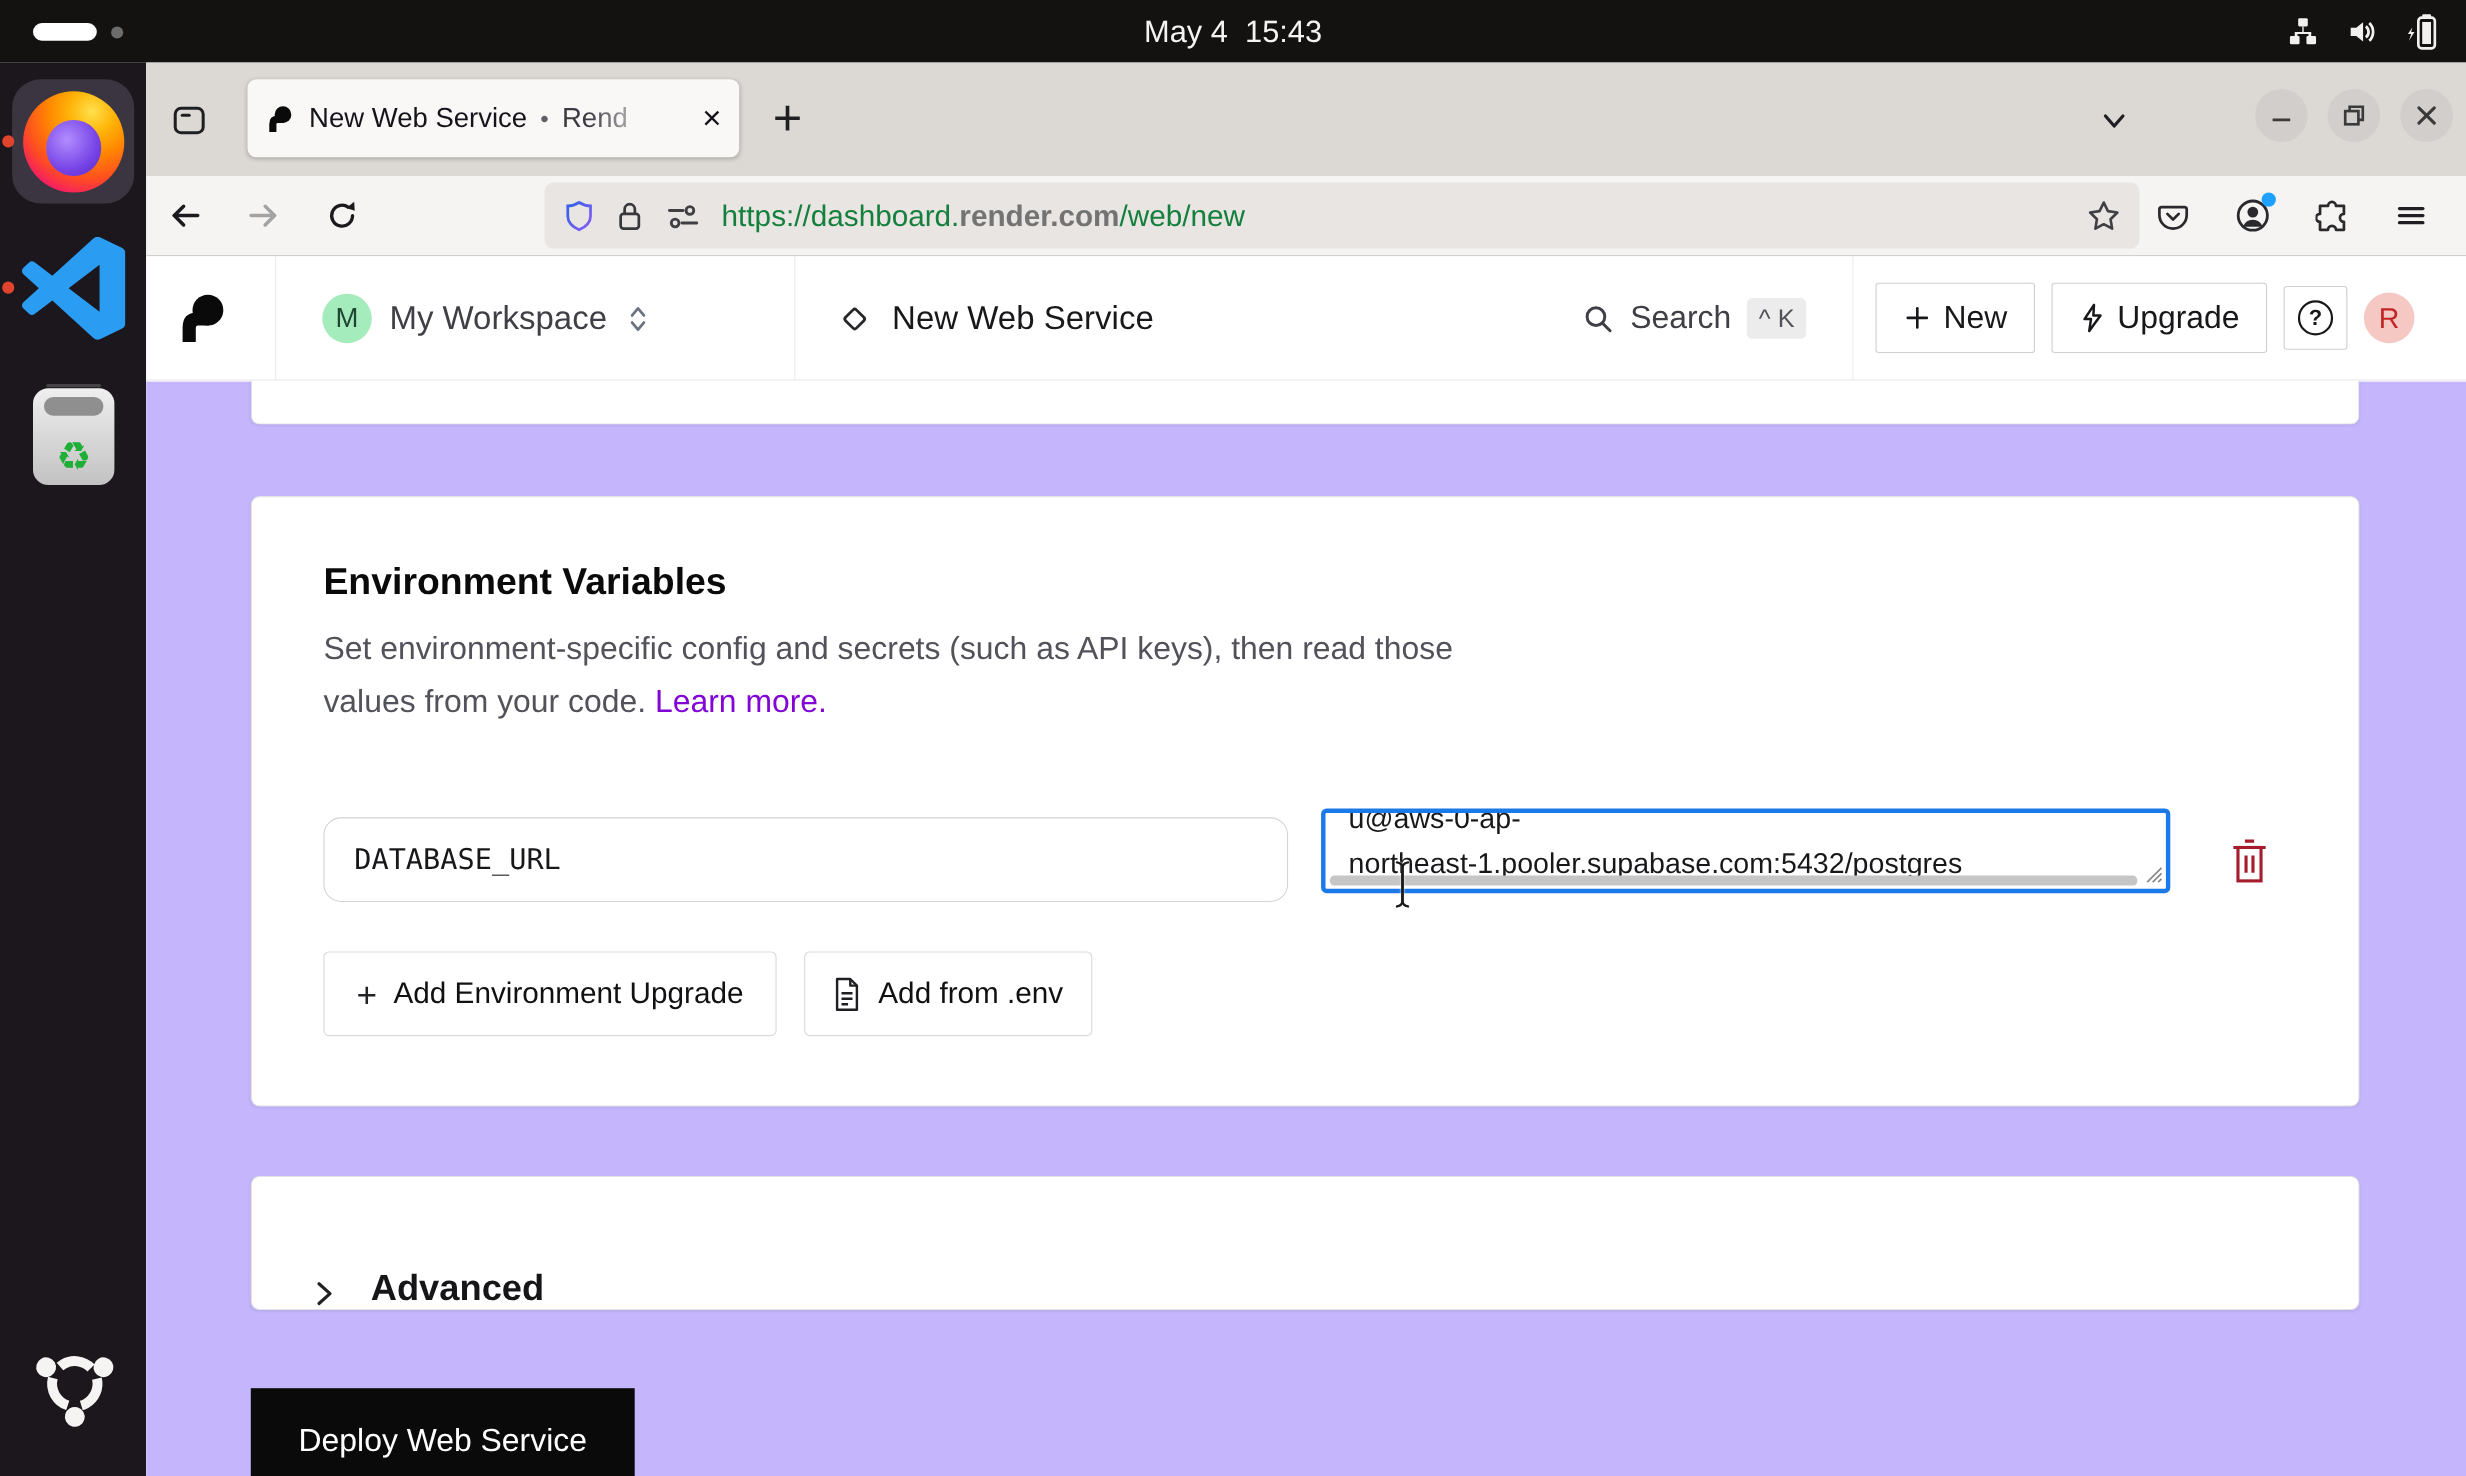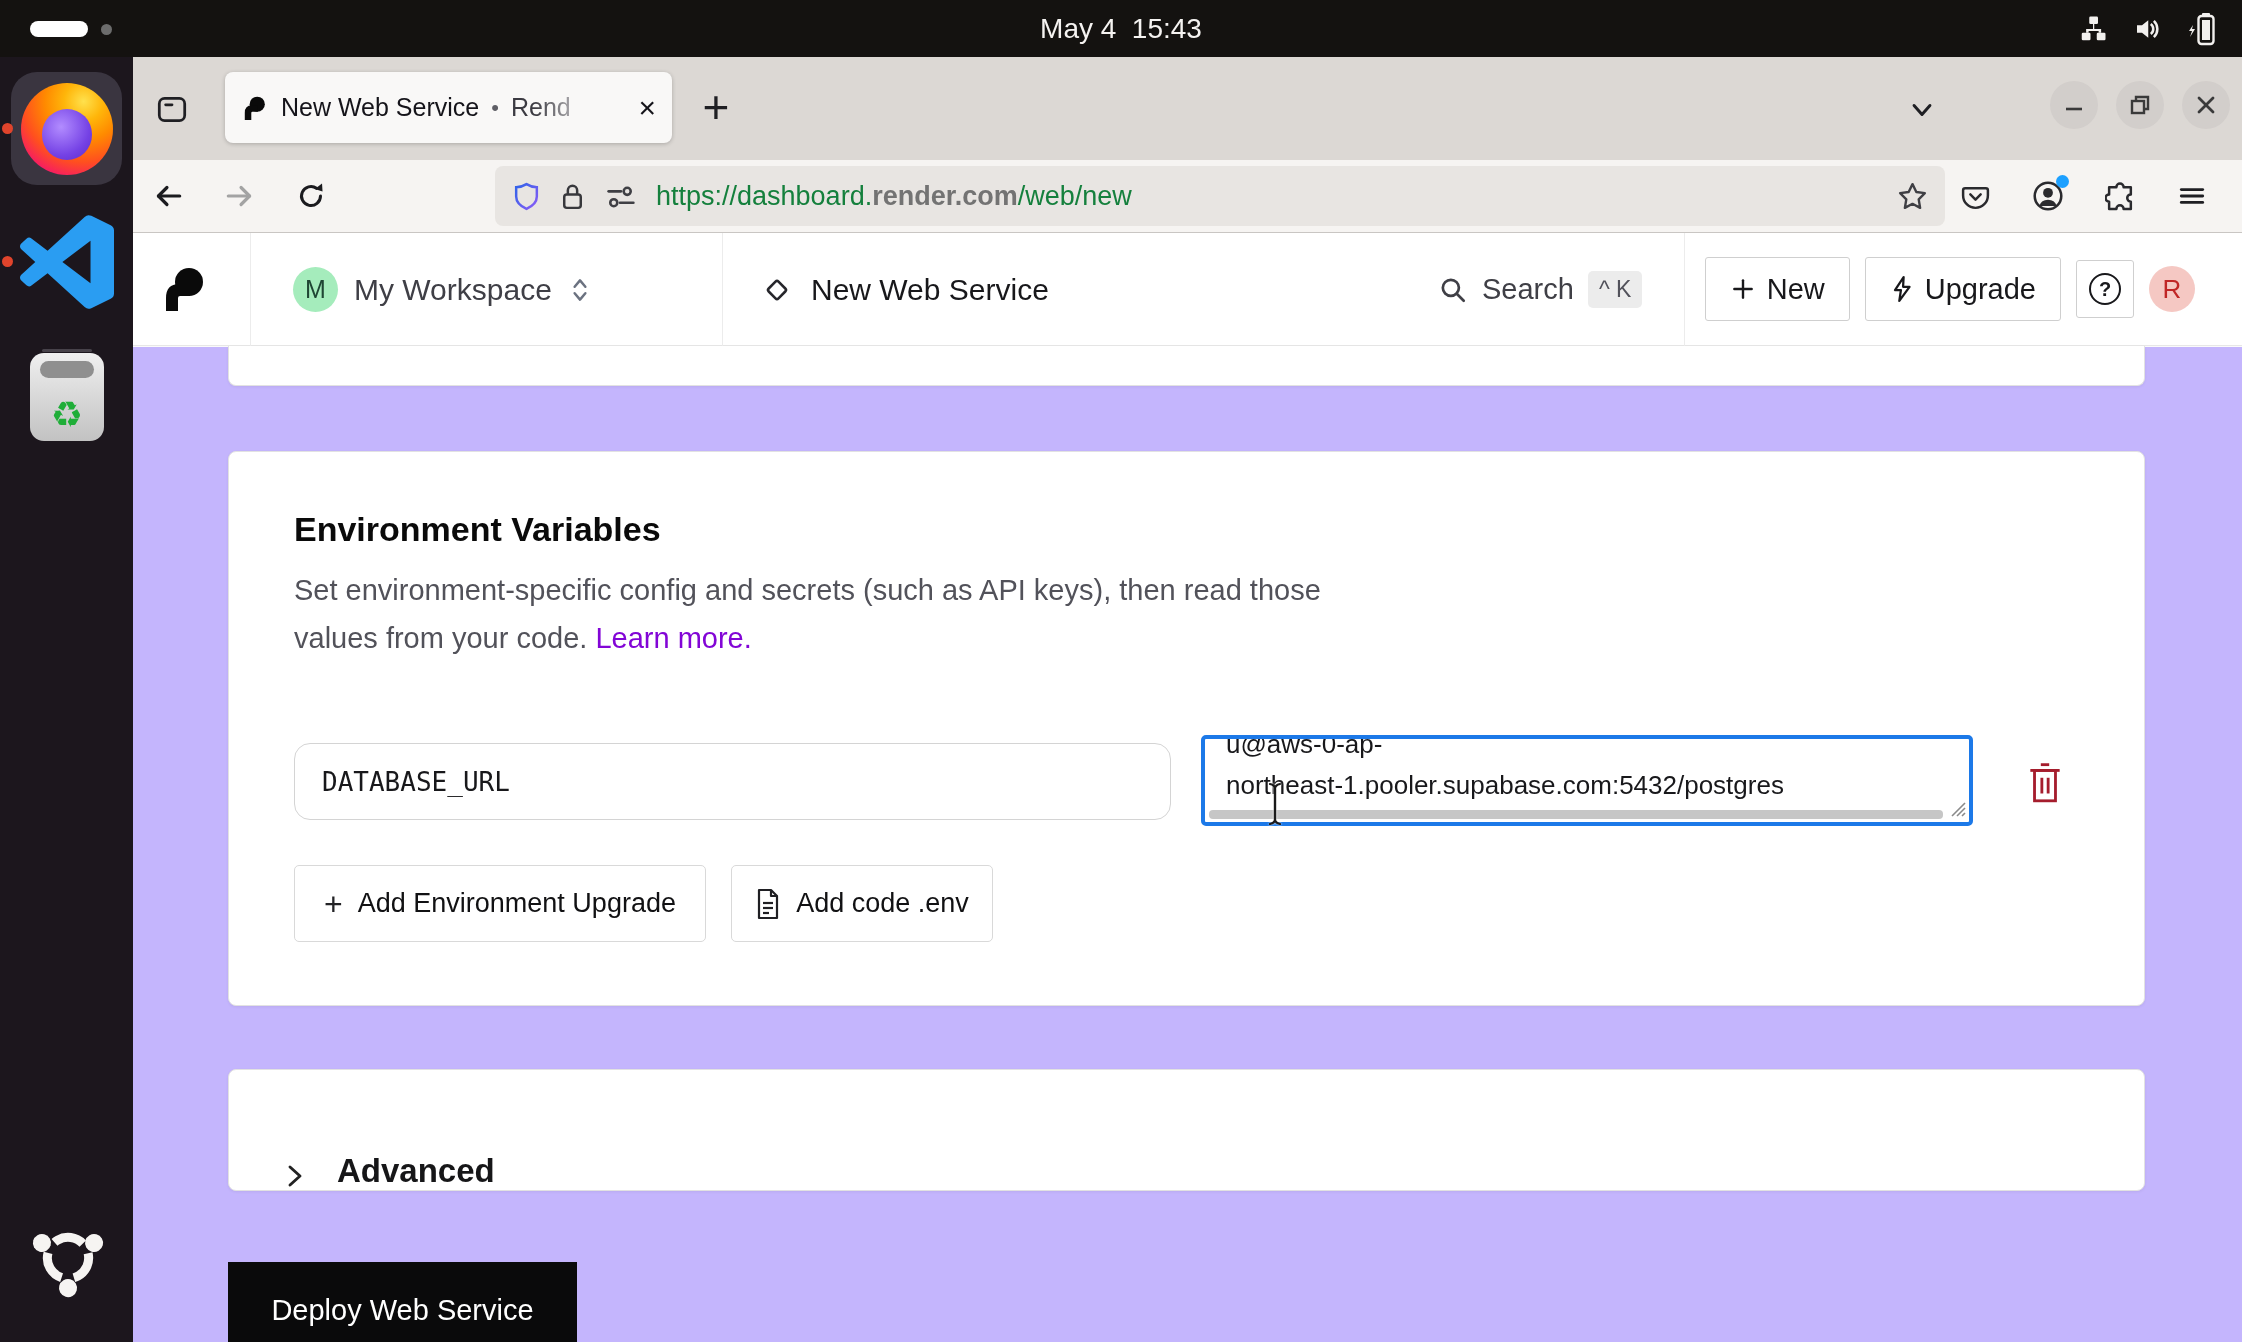--- a/index.html
+++ b/index.html
@@ -96,21 +96,21 @@
   #card-partial{top:-1px;height:40px;border-top:none;border-radius:0 0 8px 8px}
   #card-env{top:104px;height:555px}
   #card-adv{top:722px;height:122px;display:flex;align-items:flex-end}
 
   #env-title{position:absolute;left:65px;top:58px;font-size:34px;font-weight:700;color:#0a0a0a}
   #env-desc{position:absolute;left:65px;top:114px;font-size:29px;line-height:48px;color:#52525a}
   #env-desc a{color:#8205d6;text-decoration:none}
 
   #key-input{position:absolute;left:65px;top:291px;width:877px;height:77px;border:1px solid #d4d4d4;border-radius:16px;
              background:#fff;font-family:"DejaVu Sans Mono",monospace;font-size:26px;color:#18181b;padding:0 27px;outline:none}
-  #value-box{position:absolute;left:972px;top:283px;width:772px;height:91px;border:4px solid #1c79e8;border-radius:5px;background:#fff}
+  #value-box{position:absolute;left:972px;top:283px;width:772px;height:77px;border:4px solid #1c79e8;border-radius:5px;background:#fff}
   #value-clip{position:absolute;inset:0;overflow:hidden;padding:0 21px}
   #value-text{margin-top:-15px;font-family:"DejaVu Sans Mono",monospace;font-size:26px;line-height:41px;color:#18181b;white-space:nowrap}
   #value-scrollbar{position:absolute;left:4px;right:26px;bottom:3px;height:9px;border-radius:4px;background:#c6c6c6}
   #value-resize{position:absolute;right:3px;bottom:5px}
   #trash-btn{position:absolute;left:1794px;top:306px;width:44px;height:50px;display:flex;align-items:center;justify-content:center}
   #ibeam{position:absolute;left:1038px;top:330px;filter:drop-shadow(0 0 1px #fff)}
 
   .env-btn{position:absolute;top:413px;height:77px;background:#fff;border:1px solid #d9d9d9;border-radius:5px;
            display:flex;align-items:center;justify-content:center;gap:15px;font-size:27px;color:#111113}
   #add-var-btn{left:65px;width:412px}
@@ -458,21 +458,21 @@
         <button class="env-btn" id="add-env-btn">
           <span>
             <svg width="26" height="32" viewBox="0 0 26 32" fill="none" stroke="#1f1f23" stroke-width="2.2" stroke-linejoin="round">
               <path d="M4 2 h12 l6 6 v22 H4 z"></path>
               <path d="M16 2 v6 h6"></path>
               <line x1="8" y1="15" x2="18" y2="15"></line>
                 <line x1="8" y1="20" x2="18" y2="20"></line>
                 <line x1="8" y1="25" x2="14" y2="25"></line>
             </svg>
           </span>
-          <span>Add code .env</span>
+          <span>Add from .env</span>
         </button>
       </div>
 
       <div id="card-adv" class="card">
         <span id="adv-chevron">
           <svg width="26" height="28" viewBox="0 0 26 28" fill="none" stroke="#222" stroke-width="2.9" stroke-linecap="round" stroke-linejoin="round">
             <path d="M9 5 L19 14 L9 23"></path>
           </svg>
         </span>
         <span id="adv-title">Advanced</span>

